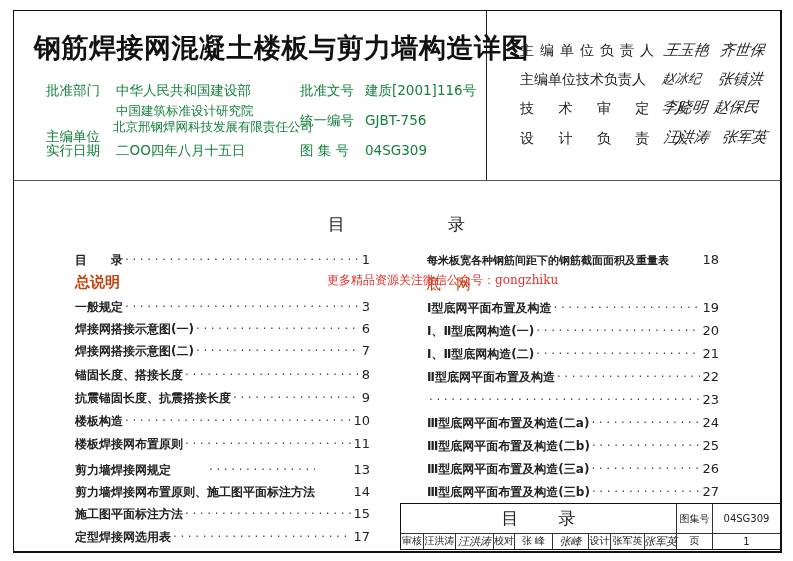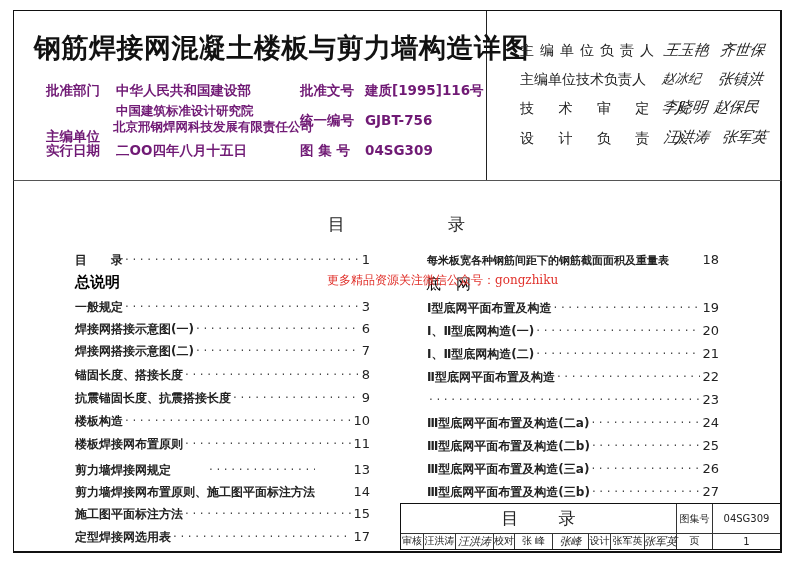--- a/index.html
+++ b/index.html
@@ -6,36 +6,36 @@
   html, body { width: 793px; height: 561px; background: #ffffff; overflow: hidden; }
   body { position: relative; font-family: "DejaVu Sans", sans-serif; color: #1a1a1a; }
 
   .box { position: absolute; border: 1.5px solid #111; }
   #top-left { left: 13px; top: 10px; width: 474px; height: 171px; border-right: 1px solid #222; }
   #top-right { left: 486px; top: 10px; width: 296px; height: 171px; border-left: none; border-right: 2px solid #111; }
   #main { left: 13px; top: 180px; width: 769px; height: 373px; border-top: 1px solid #555; border-right: 2px solid #111; border-bottom: 2px solid #111; }
 
   .title { position: absolute; left: 34px; top: 30px; font-size: 27px; font-weight: bold; letter-spacing: 0.5px; color: #111; white-space: nowrap; }
 
-  .meta { position: absolute; font-size: 13.5px; color: #701a75; white-space: nowrap; font-weight: bold; }
+  .meta { position: absolute; font-size: 13.5px; color: #15803d; white-space: nowrap; }
   .meta.small { font-size: 12.5px; line-height: 14px; }
 
   .sig-label { position: absolute; left: 520px; font-size: 14px; color: #222; white-space: nowrap; }
   .sig { position: absolute; font-family: "DejaVu Serif", serif; font-style: italic; font-size: 15px; color: #222; white-space: nowrap; transform: skewX(-8deg); }
 
   .toc-heading { position: absolute; top: 213px; font-size: 17px; color: #222; }
 
   .toc-row { position: absolute; display: flex; align-items: baseline; font-size: 12px; font-weight: bold; color: #222; white-space: nowrap; }
   .toc-row .label { flex: 0 0 auto; }
   .toc-row .dots { flex: 1 1 auto; overflow: hidden; color: #444; font-weight: normal; letter-spacing: 3.6px; margin: 0 2px; }
   .toc-row .dots::before { content: "··························································································"; }
   .toc-row .dots.none::before { content: ""; }
   .toc-row .page { flex: 0 0 auto; font-weight: normal; font-size: 13px; color: #222; }
 
-  .section-head { position: absolute; font-size: 15px; font-weight: bold; color: #000000; }
+  .section-head { position: absolute; font-size: 15px; font-weight: bold; color: #c2410c; }
 
   .watermark { position: absolute; left: 288px; top: 272px; font-size: 12px; color: #e0302a; white-space: nowrap; font-family: "DejaVu Serif", serif; margin-left: 39px; }
 
   
   #title-block { position: absolute; left: 400px; top: 503px; width: 382px; height: 47px; border: 1.5px solid #111; border-right: 2px solid #111; }
   .tb-cell { position: absolute; display: flex; align-items: center; justify-content: center; font-size: 10px; color: #222; white-space: nowrap; border-right: 1px solid #333; }
   .tb-cell.big { font-size: 17px; letter-spacing: 40px; padding-left: 40px; }
   .tb-sig { font-family: "DejaVu Serif", serif; font-style: italic; font-size: 11px; }
   .tb-hline { position: absolute; left: 0; top: 29px; width: 100%; height: 1px; background: #333; }
 </style>
@@ -44,21 +44,21 @@
 
 <div class="box" id="top-left"></div>
 <div class="box" id="top-right"></div>
 <div class="box" id="main"></div>
 
 <div class="title">钢筋焊接网混凝土楼板与剪力墙构造详图</div>
 
 <div class="meta" style="left:46px; top:82px;">批准部门</div>
 <div class="meta" style="left:116px; top:82px;">中华人民共和国建设部</div>
 <div class="meta" style="left:300px; top:82px;">批准文号</div>
-<div class="meta" style="left:365px; top:82px;">建质[1995]116号</div>
+<div class="meta" style="left:365px; top:82px;">建质[2001]116号</div>
 
 <div class="meta" style="left:46px; top:128px;">主编单位</div>
 <div class="meta small" style="left:116px; top:104px;">中国建筑标准设计研究院</div>
 <div class="meta small" style="left:113px; top:120px;">北京邢钢焊网科技发展有限责任公司</div>
 <div class="meta" style="left:300px; top:112px;">统一编号</div>
 <div class="meta" style="left:365px; top:112px;">GJBT-756</div>
 
 <div class="meta" style="left:46px; top:142px;">实行日期</div>
 <div class="meta" style="left:116px; top:142px;">二OO四年八月十五日</div>
 <div class="meta" style="left:300px; top:142px;">图 集 号</div>

